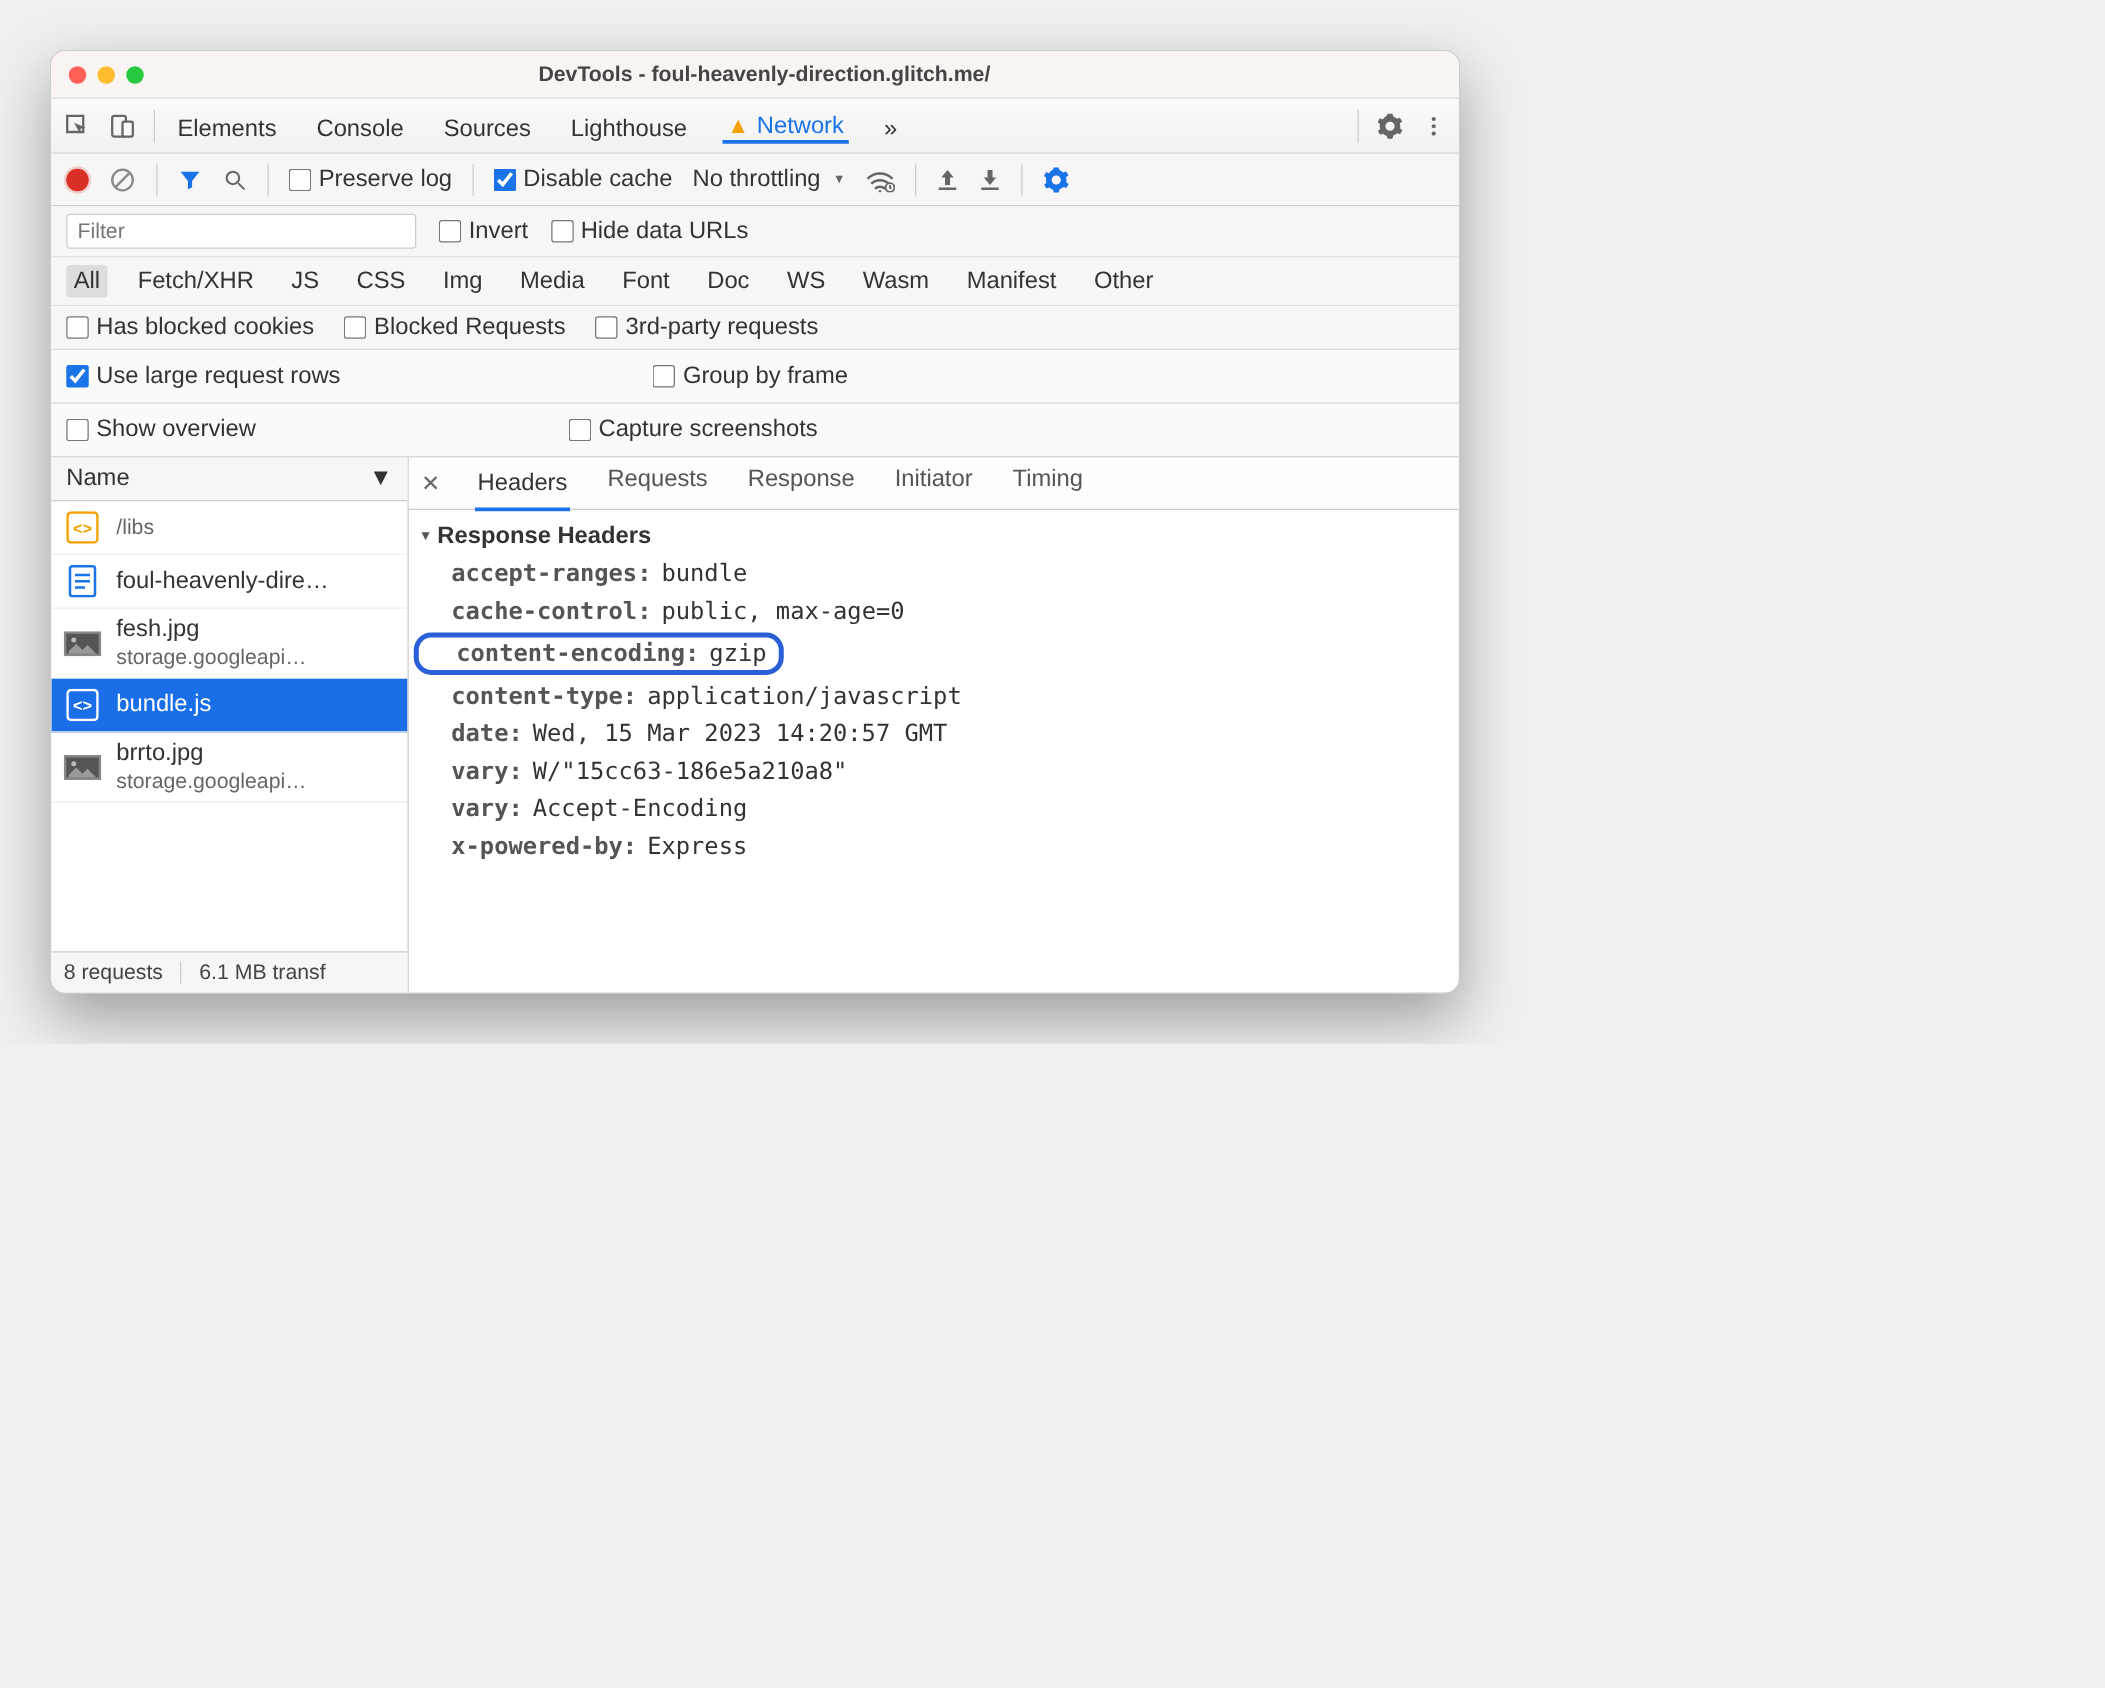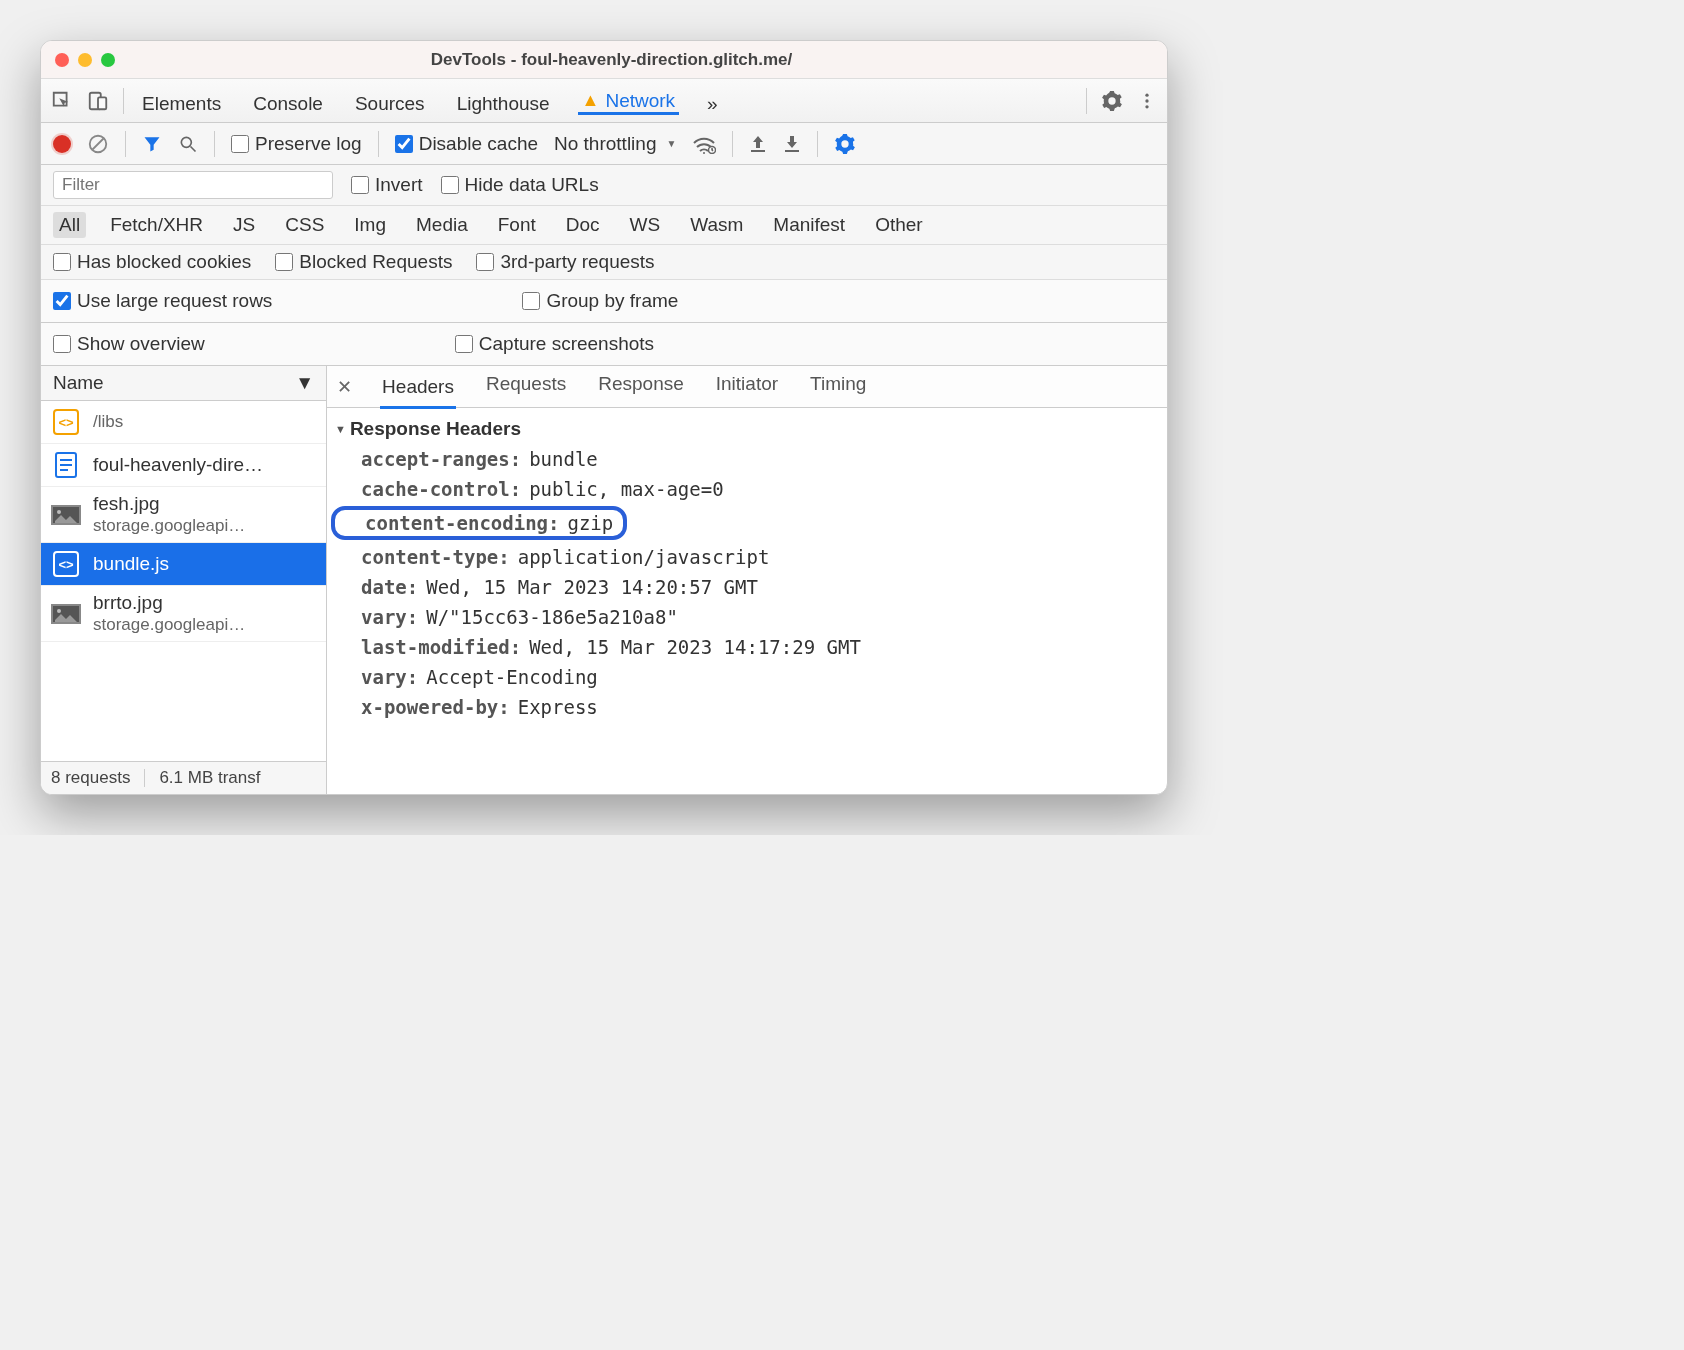--- a/index.html
+++ b/index.html
@@ -441,24 +441,20 @@
             </div>
             <div class="hrow">
               <span class="hk">date:</span> 
               <span class="hv">Wed, 15 Mar 2023 14:20:57 GMT</span>
             </div>
             <div class="hrow">
               <span class="hk">vary:</span> 
               <span class="hv">W/"15cc63-186e5a210a8"</span>
             </div>
             <div class="hrow">
-              <span class="hk">last-modified:</span> 
-              <span class="hv">Wed, 15 Mar 2023 14:17:29 GMT</span>
-            </div>
-            <div class="hrow">
               <span class="hk">vary:</span> 
               <span class="hv">Accept-Encoding</span>
             </div>
             <div class="hrow">
               <span class="hk">x-powered-by:</span> 
               <span class="hv">Express</span>
             </div>
           </div>
       </div>
     </div>

